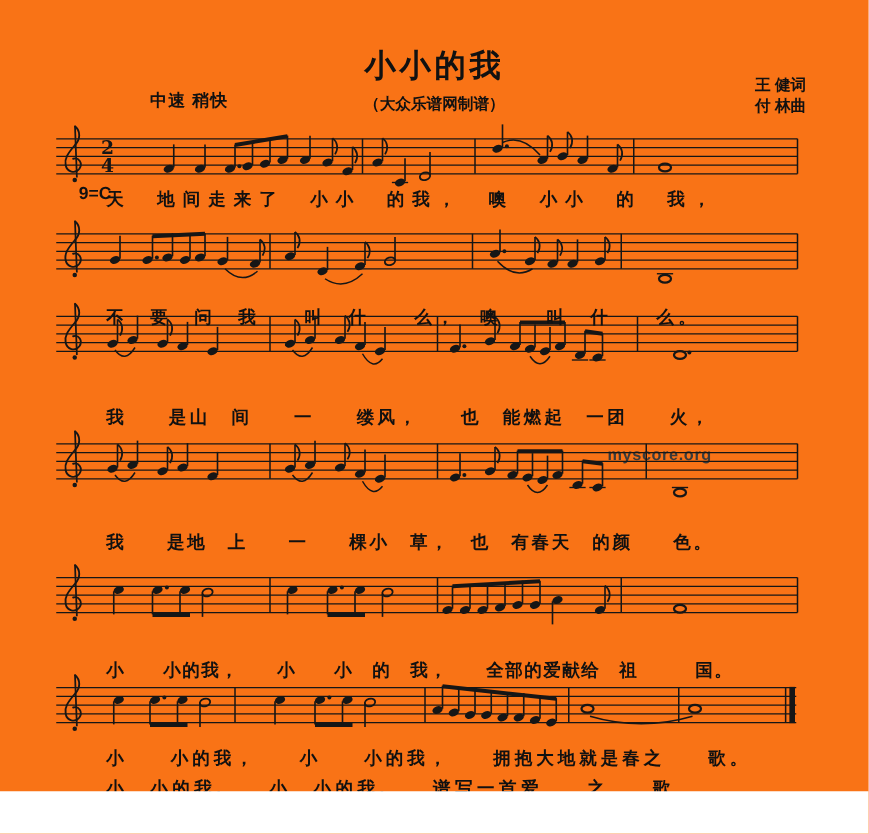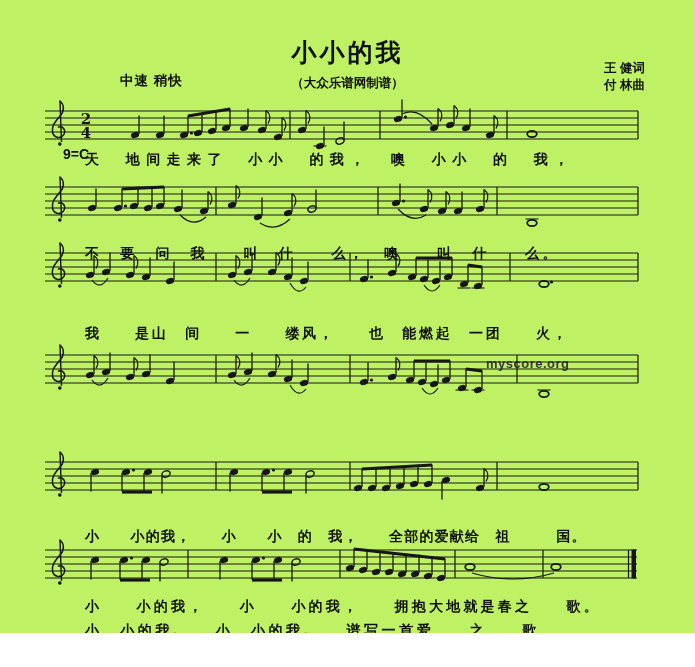--- a/index.html
+++ b/index.html
@@ -1,16 +1,16 @@
 <!DOCTYPE html>
 <html><head>
 <meta charset="utf-8">
 <style>
   html,body{margin:0;padding:0;background:#fff;overflow:hidden;}
-  .page{position:relative;width:695px;height:667px;background:#bef264;
+  .page{position:relative;width:695px;height:667px;background:#f97316;
         font-family:"Liberation Sans","DejaVu Sans",sans-serif;color:#111;overflow:hidden;}
   .title{position:absolute;left:0;right:0;top:36px;text-align:center;
          font-size:25px;font-weight:700;letter-spacing:3px;}
   .tempo{position:absolute;left:120px;top:72px;font-size:13.5px;font-weight:600;letter-spacing:1px;text-align:right;}
   .subtitle{position:absolute;left:0;right:0;top:75px;text-align:center;font-size:12.5px;font-weight:600;}
   .credits{position:absolute;right:50px;top:60px;font-size:12.5px;font-weight:600;line-height:17px;text-align:left;margin-left:20px;}
   .keysig{position:absolute;left:63px;top:146px;font-size:14px;font-weight:700;}
   #score{position:absolute;left:0;top:0;z-index:2;}
   .watermark{position:absolute;left:486px;top:356px;z-index:1;
              font-size:13px;font-weight:700;color:#3a3a3a;letter-spacing:.5px;}
@@ -392,16 +392,17 @@
         <line x1="445" y1="577" x2="445" y2="558.5" stroke="#161616" stroke-width="1.3"></line>
         <ellipse cx="470" cy="567" rx="4.8" ry="3.1" fill="none" stroke="#161616" stroke-width="1.8"></ellipse>
         <ellipse cx="556" cy="567" rx="4.8" ry="3.1" fill="none" stroke="#161616" stroke-width="1.8"></ellipse>
         <path d="M 472 573 Q 513 585 554 573" fill="none" stroke="#161616" stroke-width="1.2"></path>
       </g>
     </svg>
   <div class="bottom-mask"></div>
 <div class="lyric" style="left: 85px; top: 151px; letter-spacing: 6.4px;">天　地间走来了　小小　的我，　噢　小小　的　我，</div>
     <div class="lyric" style="left: 85px; top: 245px; letter-spacing: 3.6px;">不　要　问　我　　叫　什　　么，　噢　　叫　什　　么。</div>
     <div class="lyric" style="left: 85px; top: 325px; letter-spacing: 2.7px;">我　　是山　间　　一　　缕风，　　也　能燃起　一团　　火，</div>
+    <div class="lyric" style="left: 85px; top: 425px; letter-spacing: 2.2px;">我　　是地　上　　一　　棵小　草，　也　有春天　的颜　　色。</div>
     <div class="lyric" style="left: 85px; top: 528px; letter-spacing: 1.2px;">小　　小的我，　　小　　小　的　我，　　全部的爱献给　祖　　　国。</div>
     <div class="lyric" style="left: 85px; top: 598px; letter-spacing: 3.2px;">小　　小的我，　　小　　小的我，　　拥抱大地就是春之　　歌。</div>
     <div class="lyric" style="left: 85px; top: 622px; letter-spacing: 3.6px;">小　小的我,　　小　小的我,　　谱写一首爱　　之　　歌</div>
   </div>
 
 </body></html>

